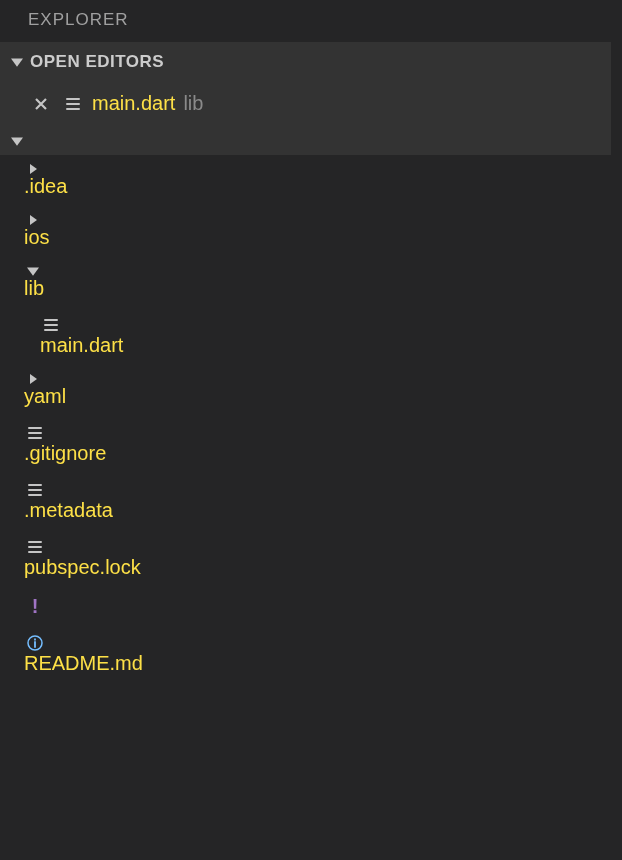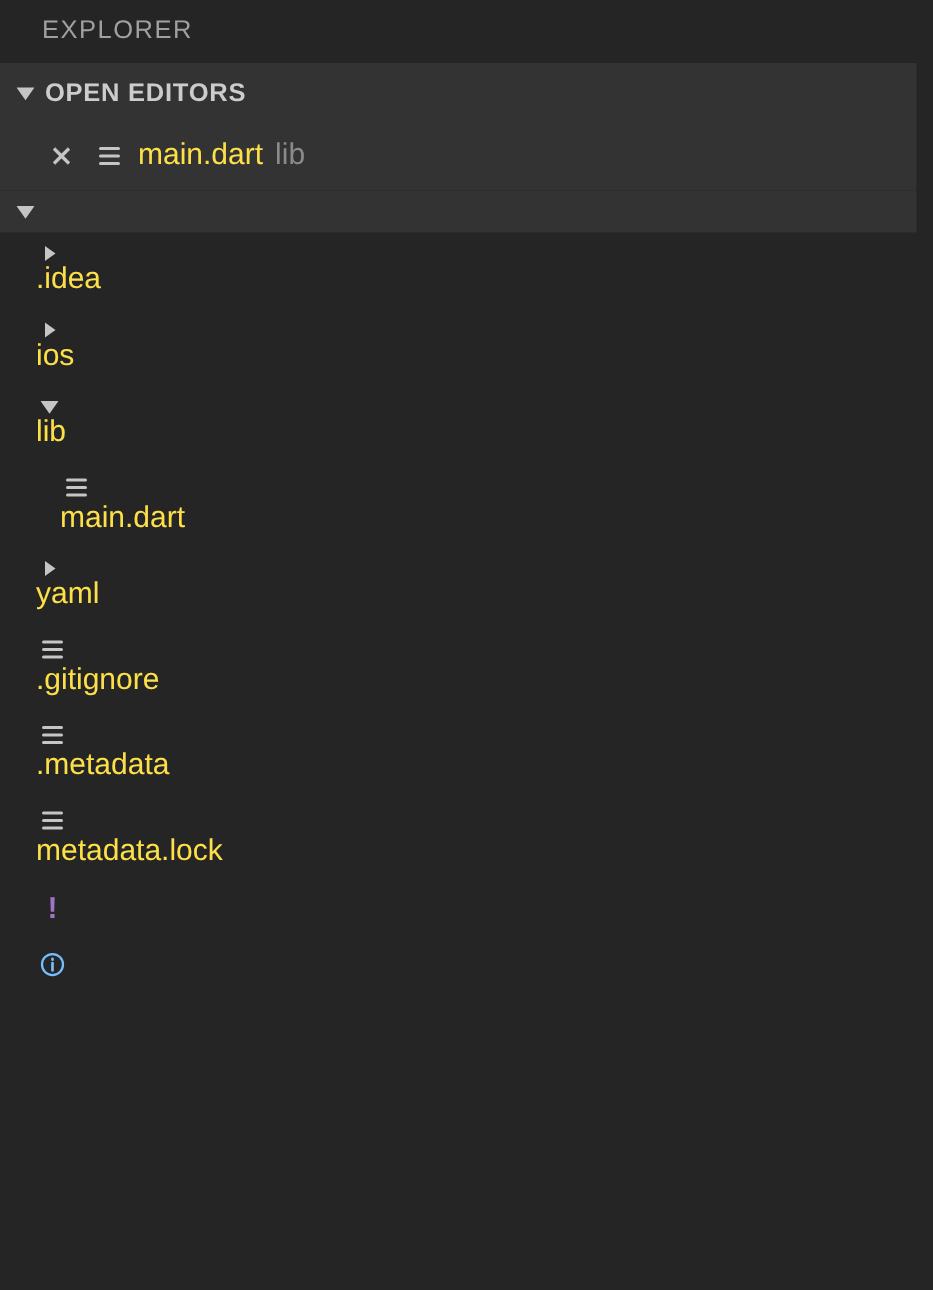--- a/index.html
+++ b/index.html
@@ -153,30 +153,31 @@
         </span>
         <span class="label">.metadata</span>
       </div>
       <div class="tree-item">
         <span class="tw "></span>
         <span class="icon lines-icon">
           <svg width="18" height="18" viewBox="0 0 18 18">
             <path d="M3 4 H15 M3 9 H15 M3 14 H15" stroke-width="2" stroke-linecap="round"></path>
           </svg>
         </span>
-        <span class="label">metadata.lock</span>
+        <span class="label">pubspec.lock</span>
       </div>
       <div class="tree-item">
         <span class="tw "></span>
         <span class="icon exclaim">!</span>
       </div>
       <div class="tree-item">
         <span class="tw "></span>
         <span class="icon info-icon">
           <svg width="18" height="18" viewBox="0 0 18 18">
             <circle cx="9" cy="9" r="7" stroke-width="1.5"></circle>
             <path d="M9 5.2 L9 5.8 M9 8 L9 13" stroke-width="1.8" stroke-linecap="round"></path>
           </svg>
         </span>
+        <span class="label">README.md</span>
       </div>
     </div>
 
 </div>
 
 </body></html>

